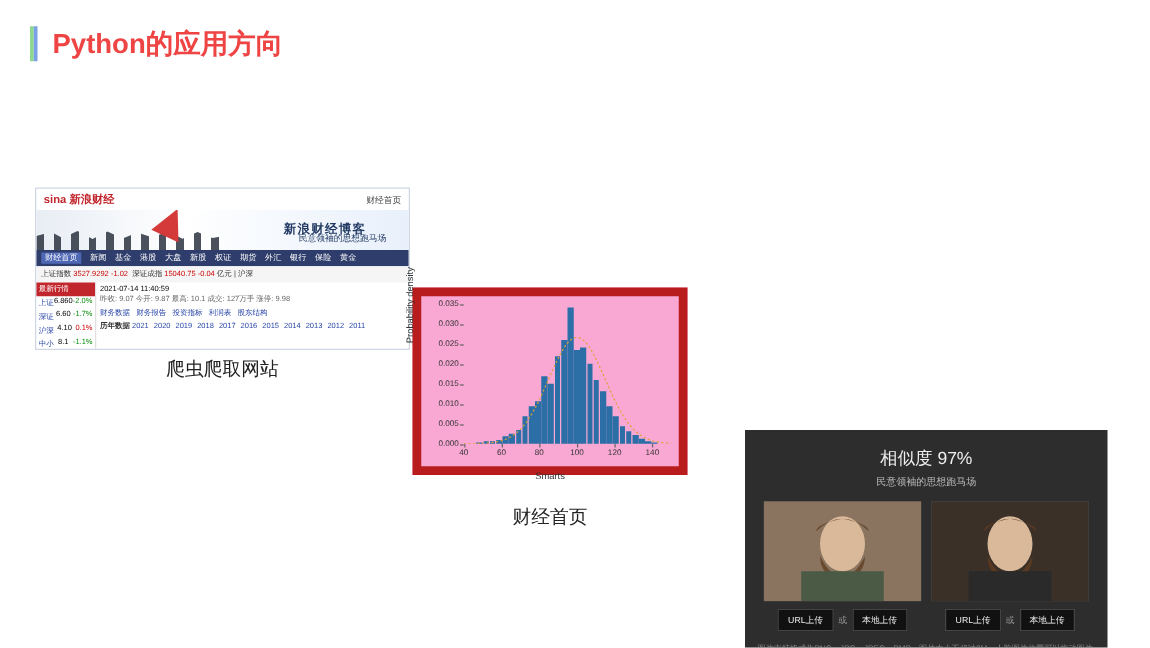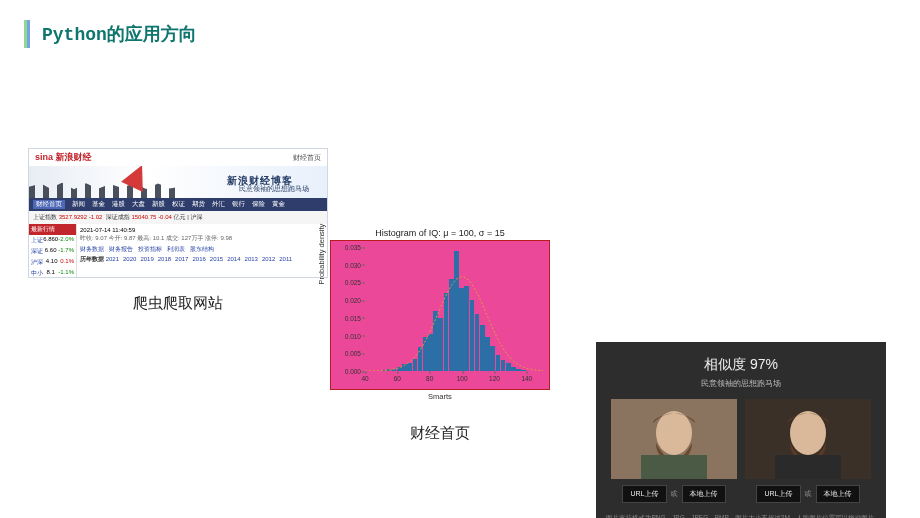--- a/index.html
+++ b/index.html
@@ -17,36 +17,35 @@
       gap: 12px;
     }
     .accent {
       width: 6px;
       height: 28px;
       display: flex;
     }
     .accent .g { background: #8fd88f; width: 6px; height: 28px; }
     .accent .b { background: #7aa0e6; width: 6px; height: 28px; }
     .title {
-      font-size: 18px;
+      font-size: 22px;
       font-weight: 700;
-      color: #0f766e;
-      font-family: Liberation Mono, monospace;
+      color: #ef4444;
     }
     .body {
       position: relative;
       width: 100%;
       height: 100%;
     }
     .panel {
       position: absolute;
       display: flex;
       flex-direction: column;
       align-items: center;
-      gap: 16px;
+      gap: 6px;
     }
     .caption {
       font-size: 15px;
       color: #222;
     }
 
     
     .fin {
       width: 300px;
       height: 130px;
@@ -143,23 +142,23 @@
     .fin .subnav { color: #2744a7; display: flex; gap: 5px; margin-top: 2px; }
     .fin .tbl { margin-top: 2px; }
     .fin .tblh { color: #333; font-weight: 600; }
     .fin .years { color: #2744a7; display: flex; gap: 4px; }
 
     
     .hist-wrap { width: 220px; }
     .hist-title { font-size: 9px; text-align: center; color: #222; margin-bottom: 2px; }
     .hist {
       width: 220px; height: 150px;
-      border: 1px solid #b91c1c;
+      border: 7px solid #b91c1c;
       position: relative;
-      background: #ec4899;
+      background: #f9a8d4;
       font-size: 7px;
       color: #333;
     }
     .hist .ylabel {
       position: absolute; left: -14px; top: 50%;
       transform: rotate(-90deg) translateX(50%);
       transform-origin: left top;
       font-size: 7.5px;
     }
     .hist .xlabel {
@@ -313,21 +312,20 @@
           </div>
 
         </div>
       </div>
     </div>
     <div class="caption">爬虫爬取网站</div>
   </div>
 
   <div class="panel" style="left:330px; top:180px;">
     <div class="hist-wrap">
-      <div class="hist-title">Histogram of IQ: μ = 100, σ = 15</div>
       <div class="hist">
         <div class="ylabel">Probability density</div>
         <div class="xlabel">Smarts</div>
         <div class="yticks" id="yticks">
             <div class="ytick" style="bottom: 0%;">0.000</div>
             <div class="ytick" style="bottom: 14.2857%;">0.005</div>
             <div class="ytick" style="bottom: 28.5714%;">0.010</div>
             <div class="ytick" style="bottom: 42.8571%;">0.015</div>
             <div class="ytick" style="bottom: 57.1429%;">0.020</div>
             <div class="ytick" style="bottom: 71.4286%;">0.025</div>

